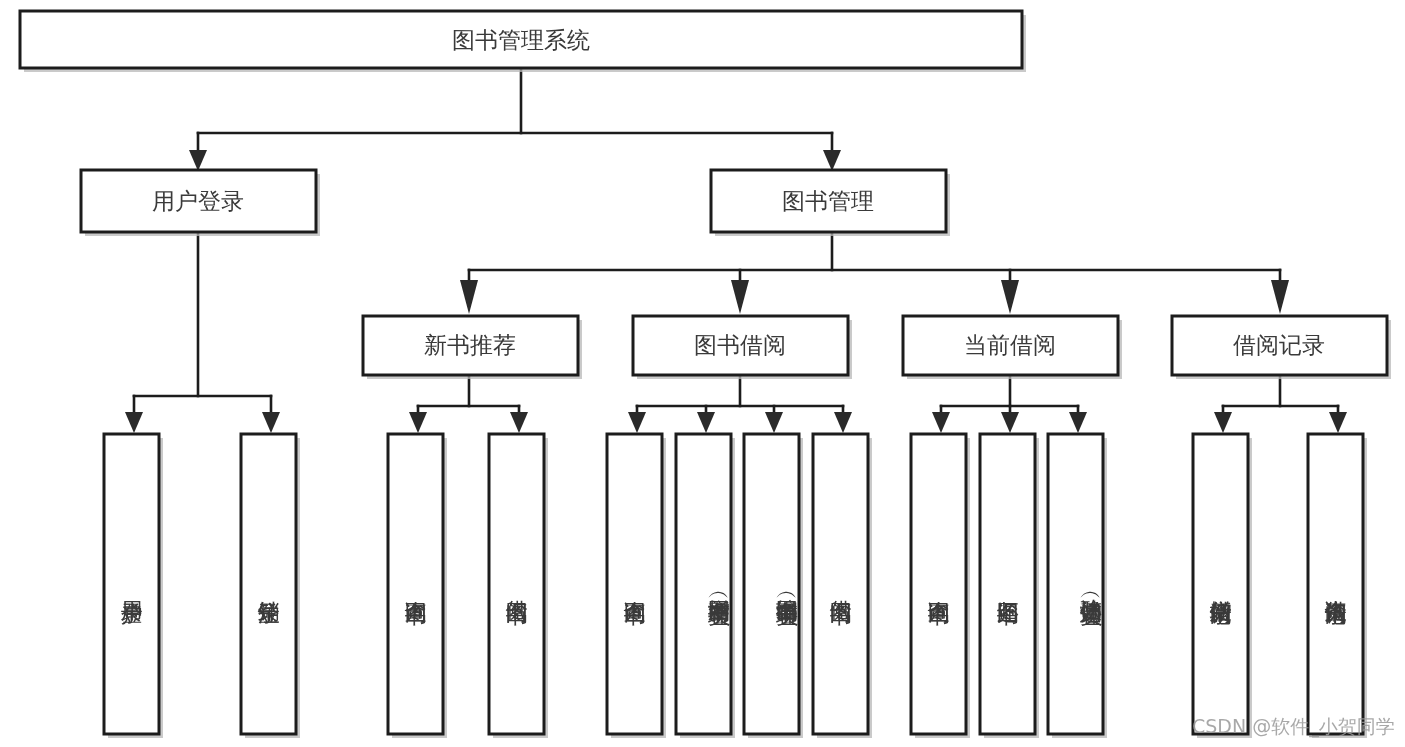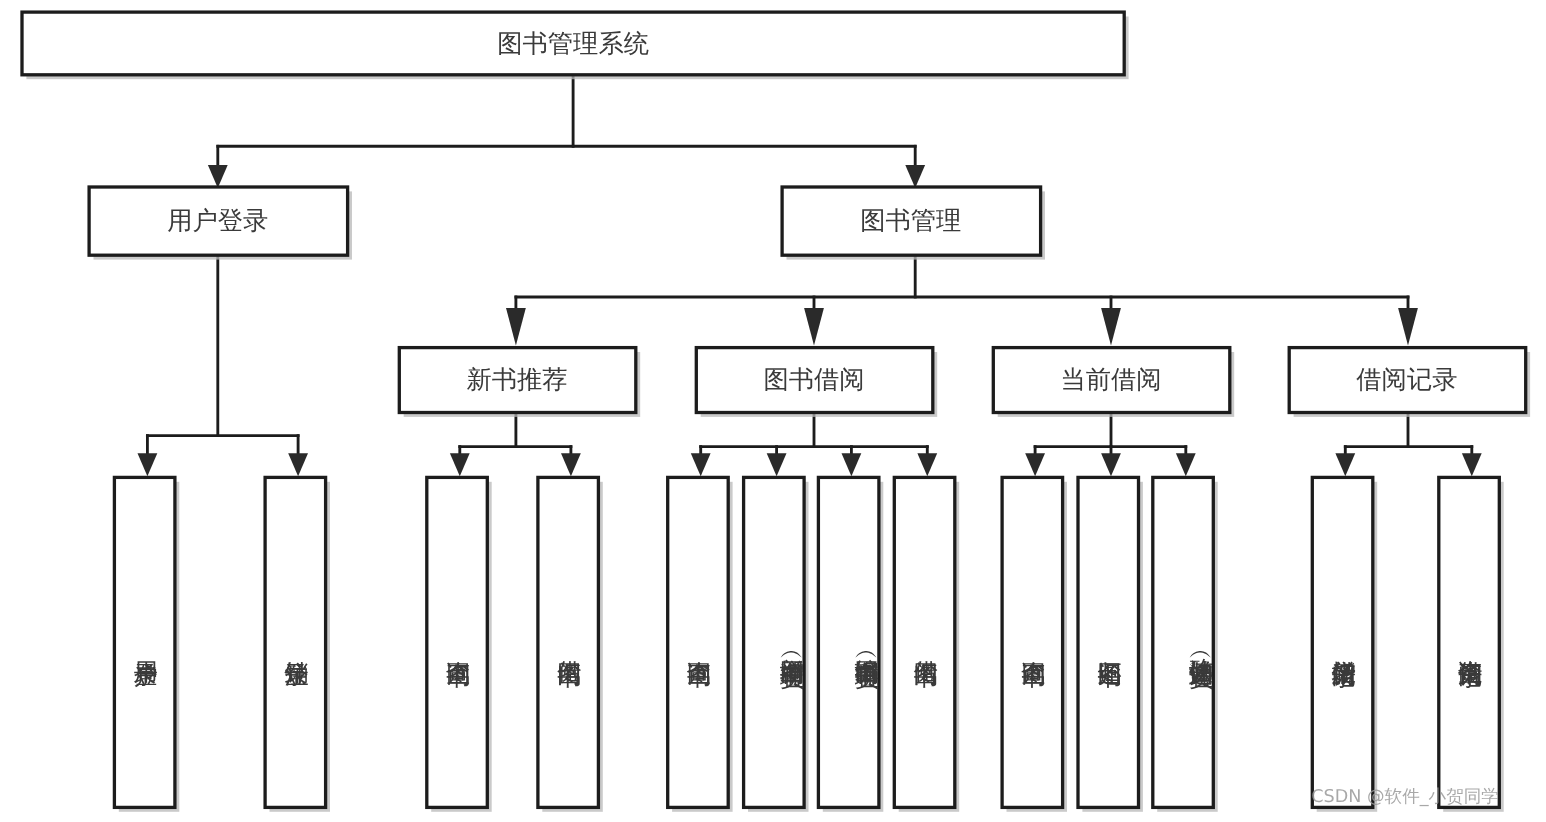--- a/index.html
+++ b/index.html
@@ -69,21 +69,21 @@
     justify-content: center;
     white-space: nowrap;
     pointer-events: none;
   }
   .vlabel.center {
     align-items: center;
   }
   .watermark {
     position: absolute;
     font-family: "DejaVu Sans", "Liberation Sans", sans-serif;
-    font-size: 16px;
+    font-size: 19px;
     color: #9a9a9a;
     opacity: 0.85;
     white-space: nowrap;
     left: 1192px;
     top: 714px;
   }
 </style>
 </head>
 <body>
 

